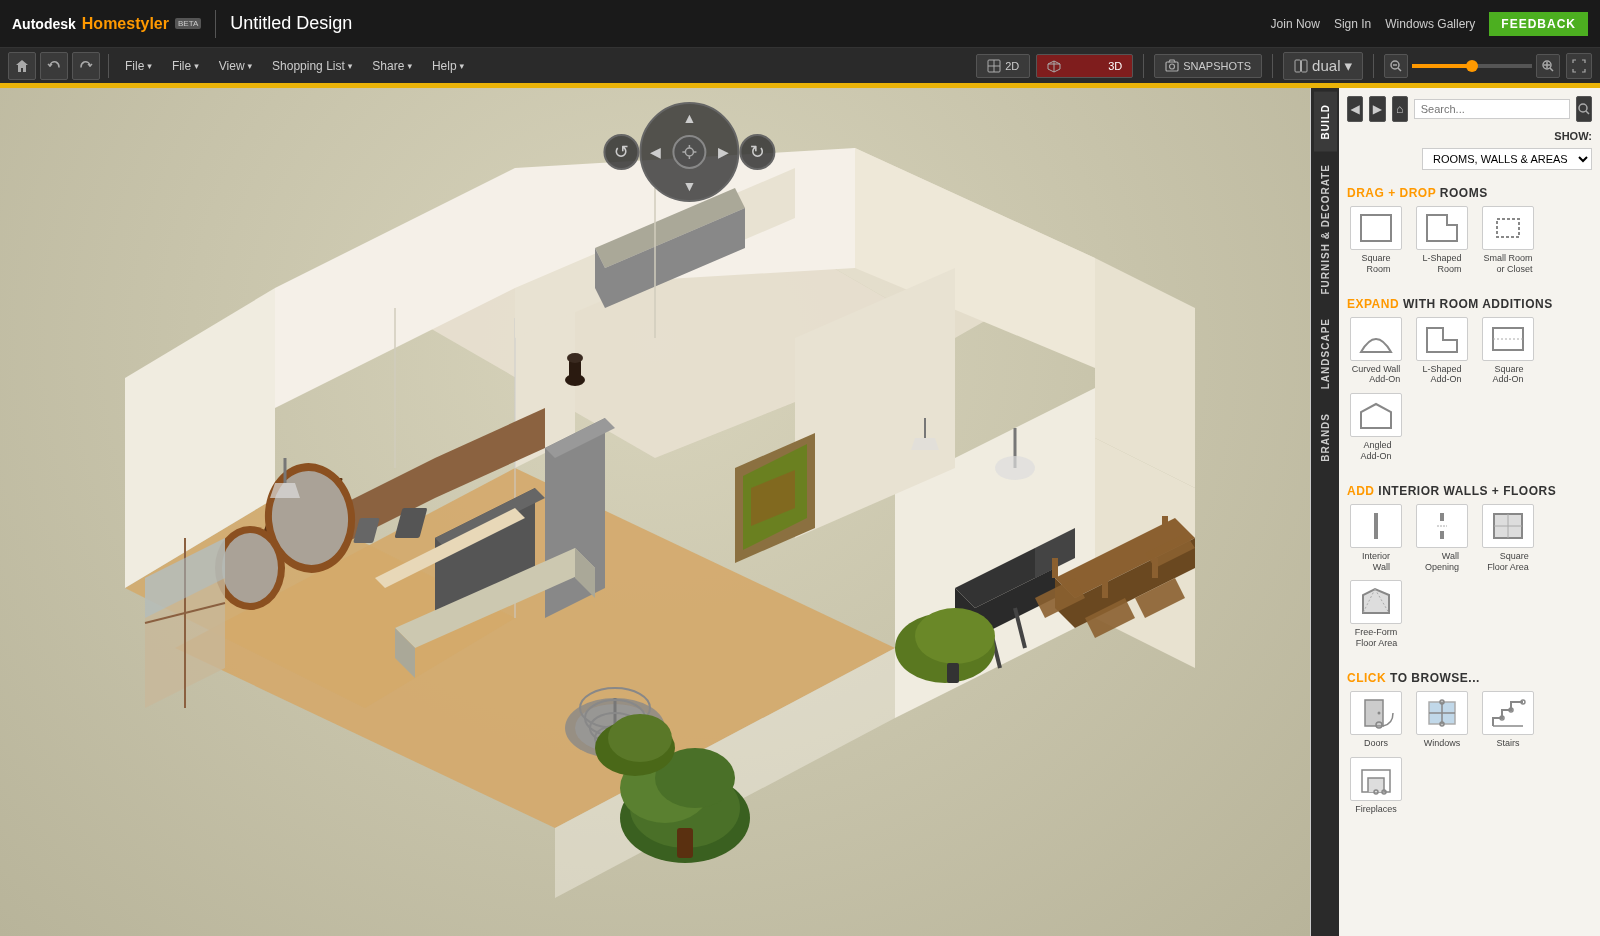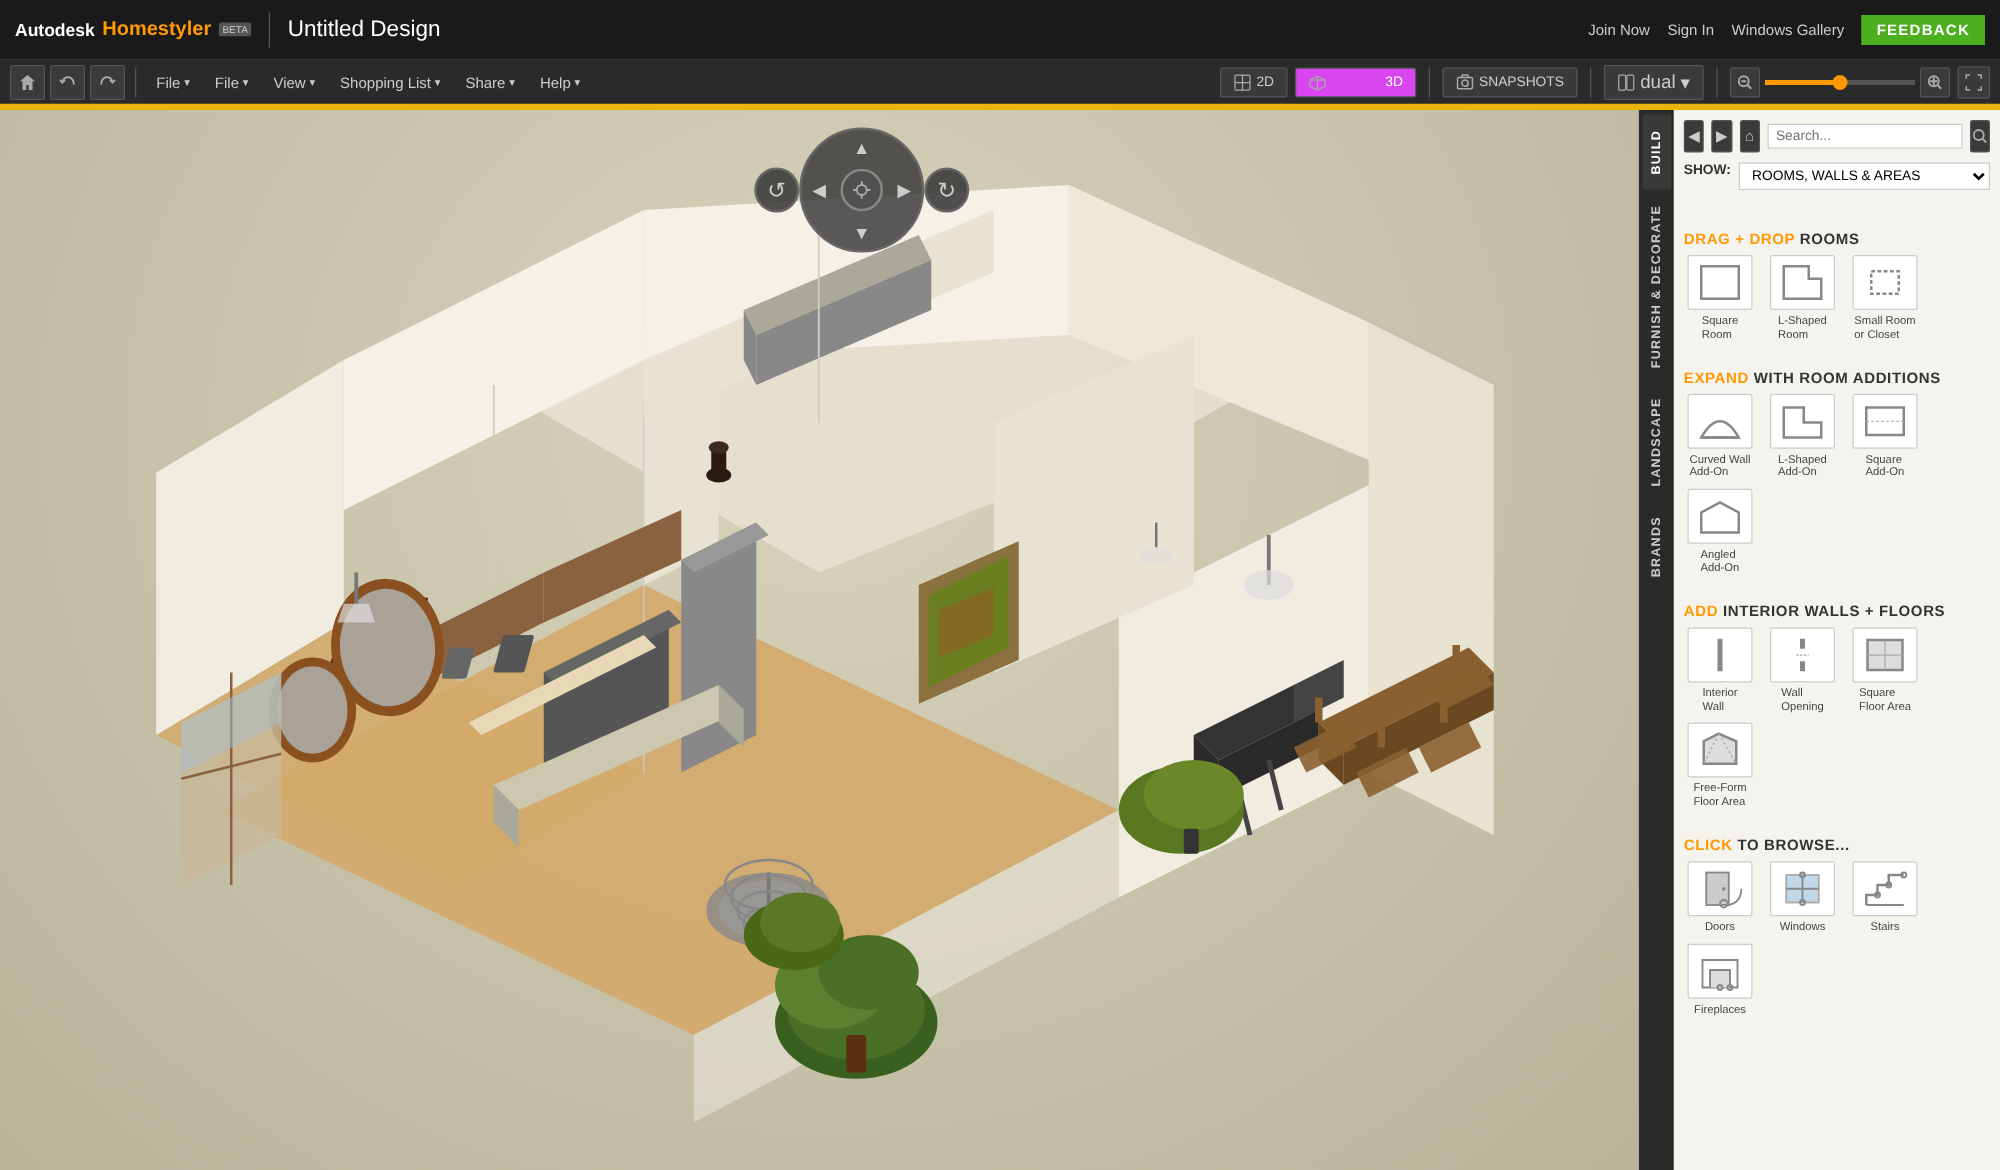--- a/index.html
+++ b/index.html
@@ -40,21 +40,21 @@
       color: #ccc; font-size: 12px; padding: 4px 8px; cursor: pointer;
       display: flex; align-items: center; gap: 3px; border-radius: 2px;
     }
     .menu-item .arrow { font-size: 9px; }
     #toolbar-right { margin-left: auto; display: flex; align-items: center; gap: 6px; }
     .view-btn {
       background: #3a3a3a; border: 1px solid #555; color: #ccc;
       font-size: 11px; padding: 4px 10px; cursor: pointer; display: flex;
       align-items: center; gap: 4px; border-radius: 2px;
     }
-    .view-btn.active { background: #d946ef; color: #fff; gap: 47px; }
+    .view-btn.active { background: #7f1d1d; color: #fff; gap: 47px; }
     #snapshots-btn {
       background: #3a3a3a; border: 1px solid #555; color: #ccc;
       font-size: 11px; padding: 4px 10px; cursor: pointer; display: flex;
       align-items: center; gap: 4px; border-radius: 2px;
     }
     #dual-btn {
       background: #3a3a3a; border: 1px solid #555; color: #ccc;
       font-size: 15px; padding: 4px 10px; cursor: pointer; display: flex;
       align-items: center; gap: 4px; border-radius: 2px;
     }
@@ -155,21 +155,21 @@
     
     #panel-header {
       display: flex; align-items: center; gap: 6px; margin-bottom: 8px;
     }
     .panel-nav-btn {
       width: 26px; height: 26px; background: #3a3a3a; border: 1px solid #555;
       color: #ccc; font-size: 12px; cursor: pointer;
       display: flex; align-items: center; justify-content: center; border-radius: 2px;
     }
     #show-select-wrap {
-      display: flex; align-items: flex-start; gap: 6px; margin-bottom: 24px;
+      display: flex; align-items: flex-end; gap: 6px; margin-bottom: 8px; flex-direction: column;
     }
     #show-label { font-size: 11px; font-weight: bold; color: #333; }
     #show-select {
       flex: 1; border: 1px solid #ccc; padding: 3px 6px;
       font-size: 11px; background: #fff; cursor: pointer;
     }
 
     
     .section-title {
       font-size: 12px; font-weight: bold; margin: 8px 0 6px 0;
@@ -185,21 +185,21 @@
     .item-card {
       display: flex; flex-direction: column; align-items: center;
       width: 58px; cursor: pointer;
     }
     .item-icon-box {
       width: 52px; height: 44px; border: 1px solid #ccc; background: #fff;
       display: flex; align-items: center; justify-content: center;
       border-radius: 2px;
     }
     .item-label {
-      font-size: 9px; color: #444; text-align: left; margin-top: 3px;
+      font-size: 9px; color: #444; text-align: right; margin-top: 3px;
       line-height: 1.2;
     }
 
     
     #panel-search-input {
       flex: 1; border: 1px solid #ccc; padding: 3px 6px; font-size: 11px;
     }
     #panel-search-go {
       width: 26px; height: 26px; background: #3a3a3a; border: 1px solid #555;
       color: #ccc; cursor: pointer; display: flex;

